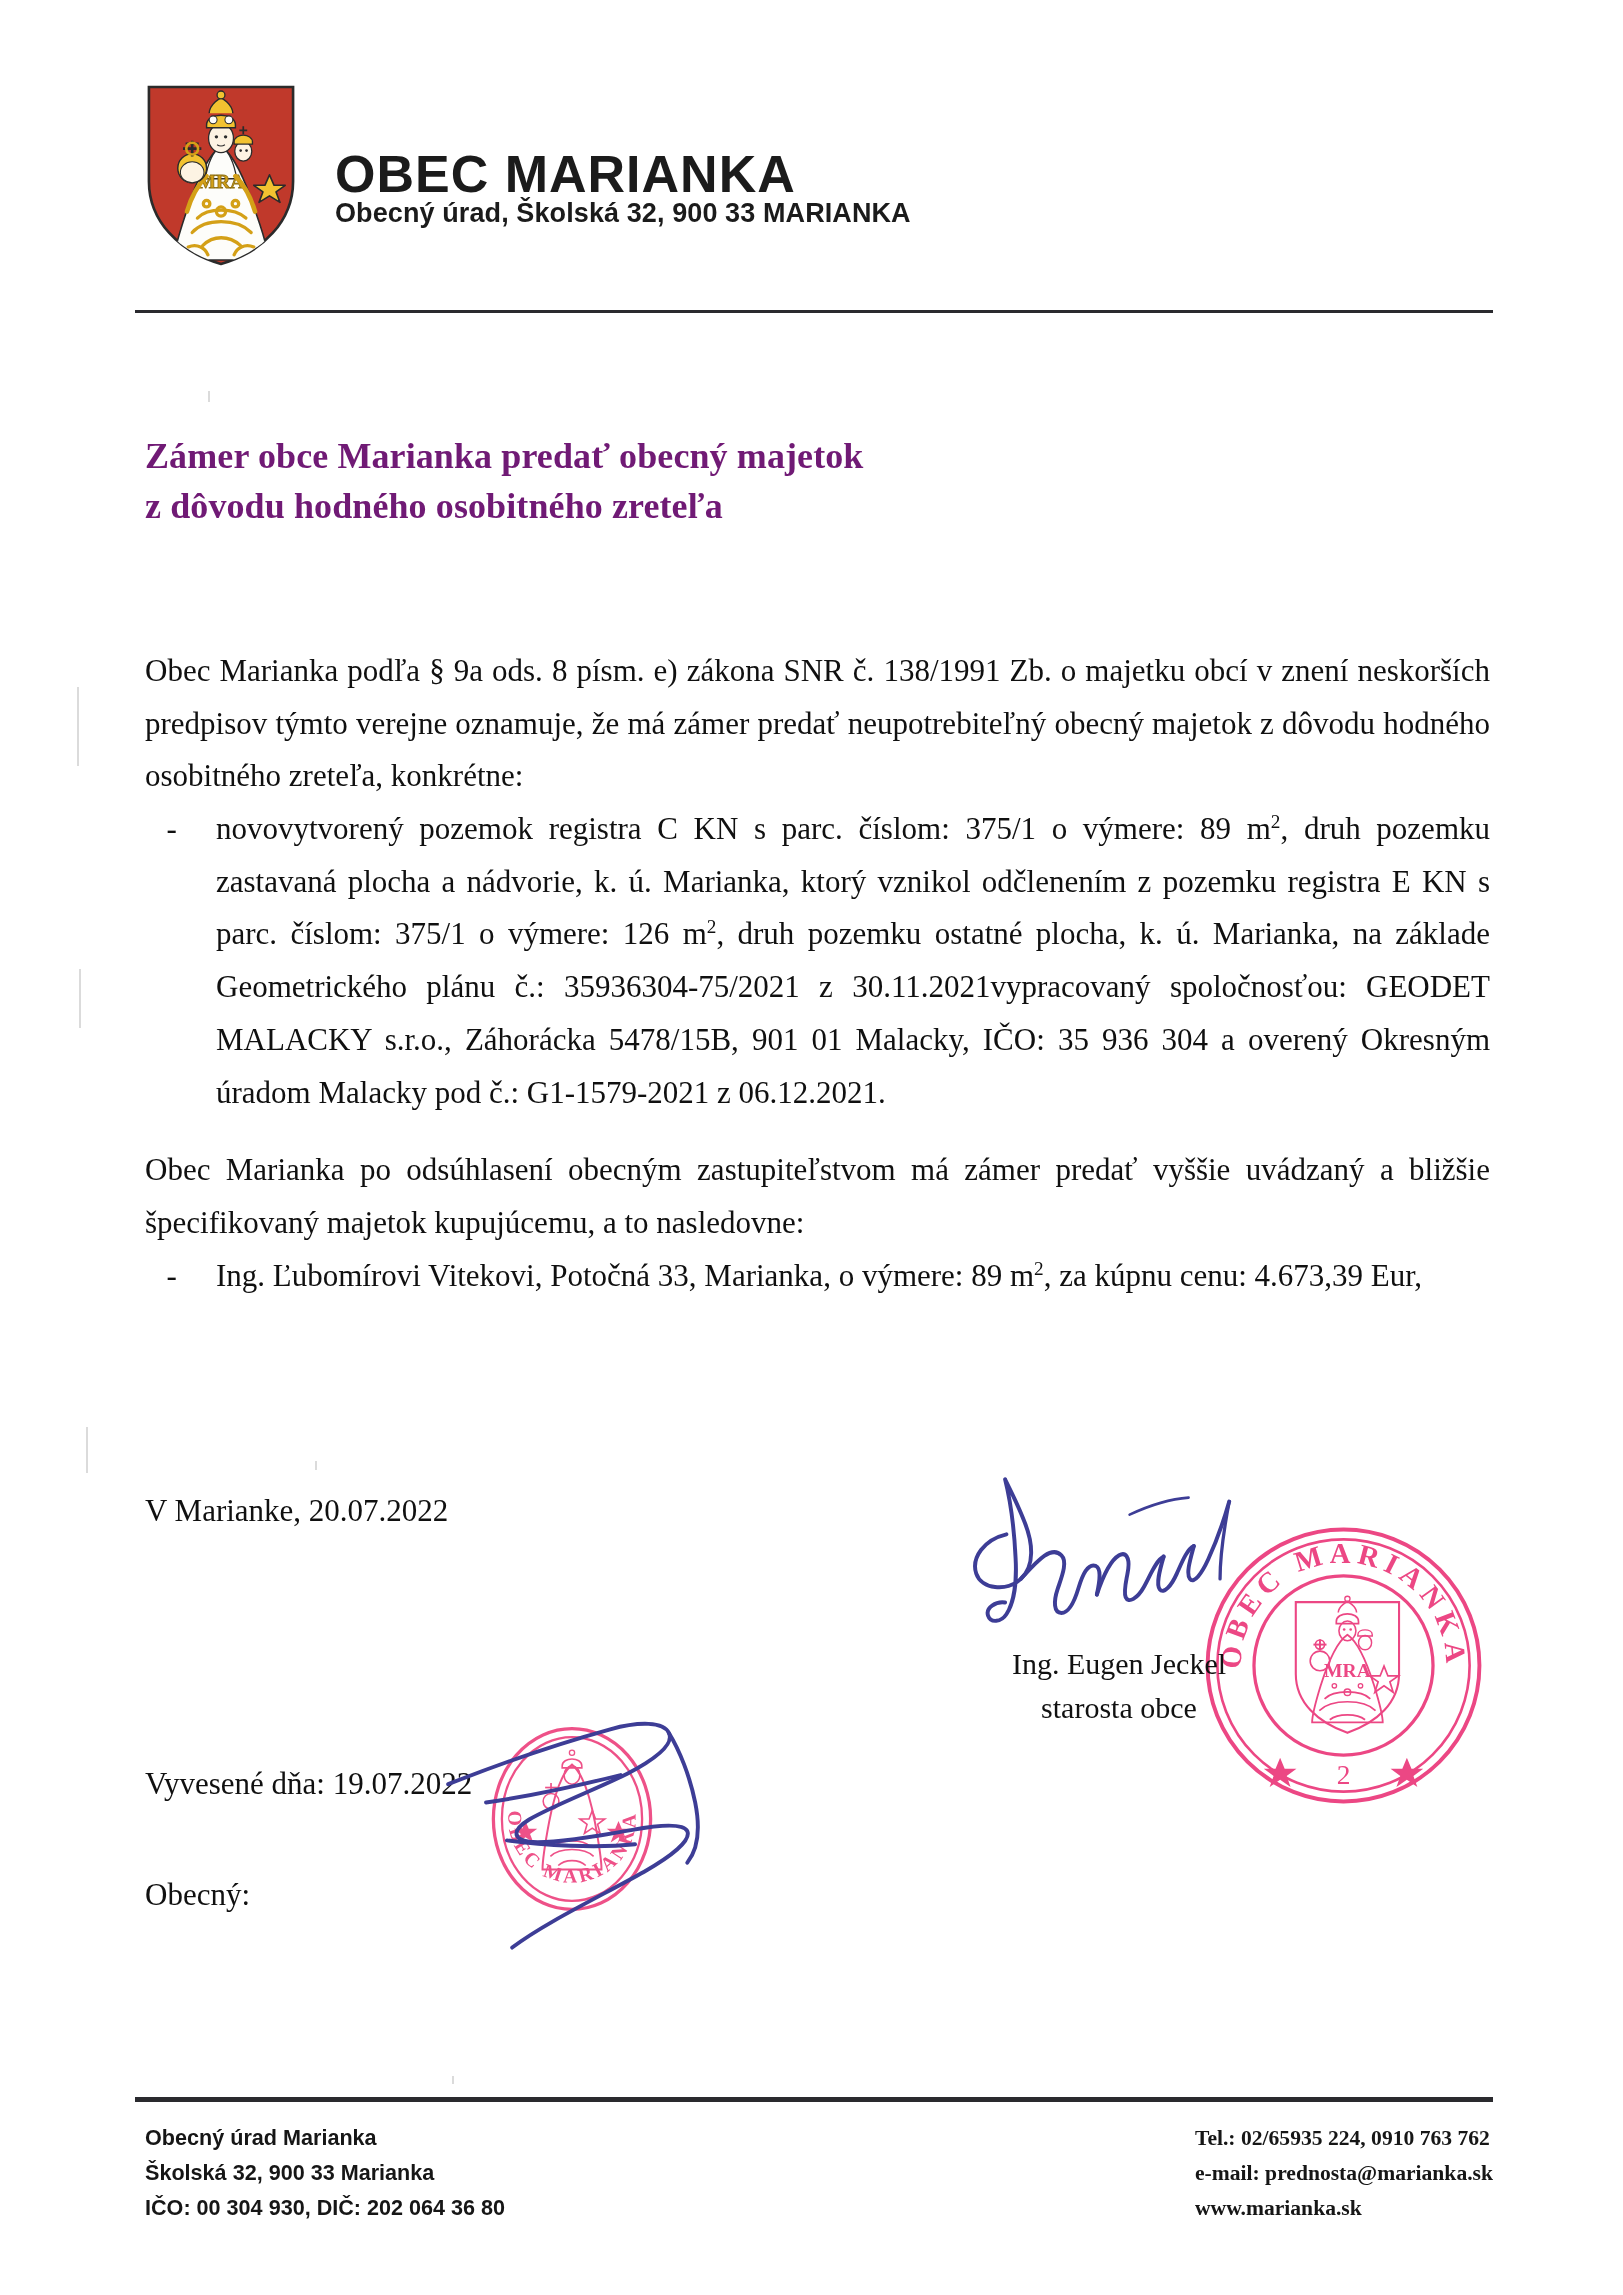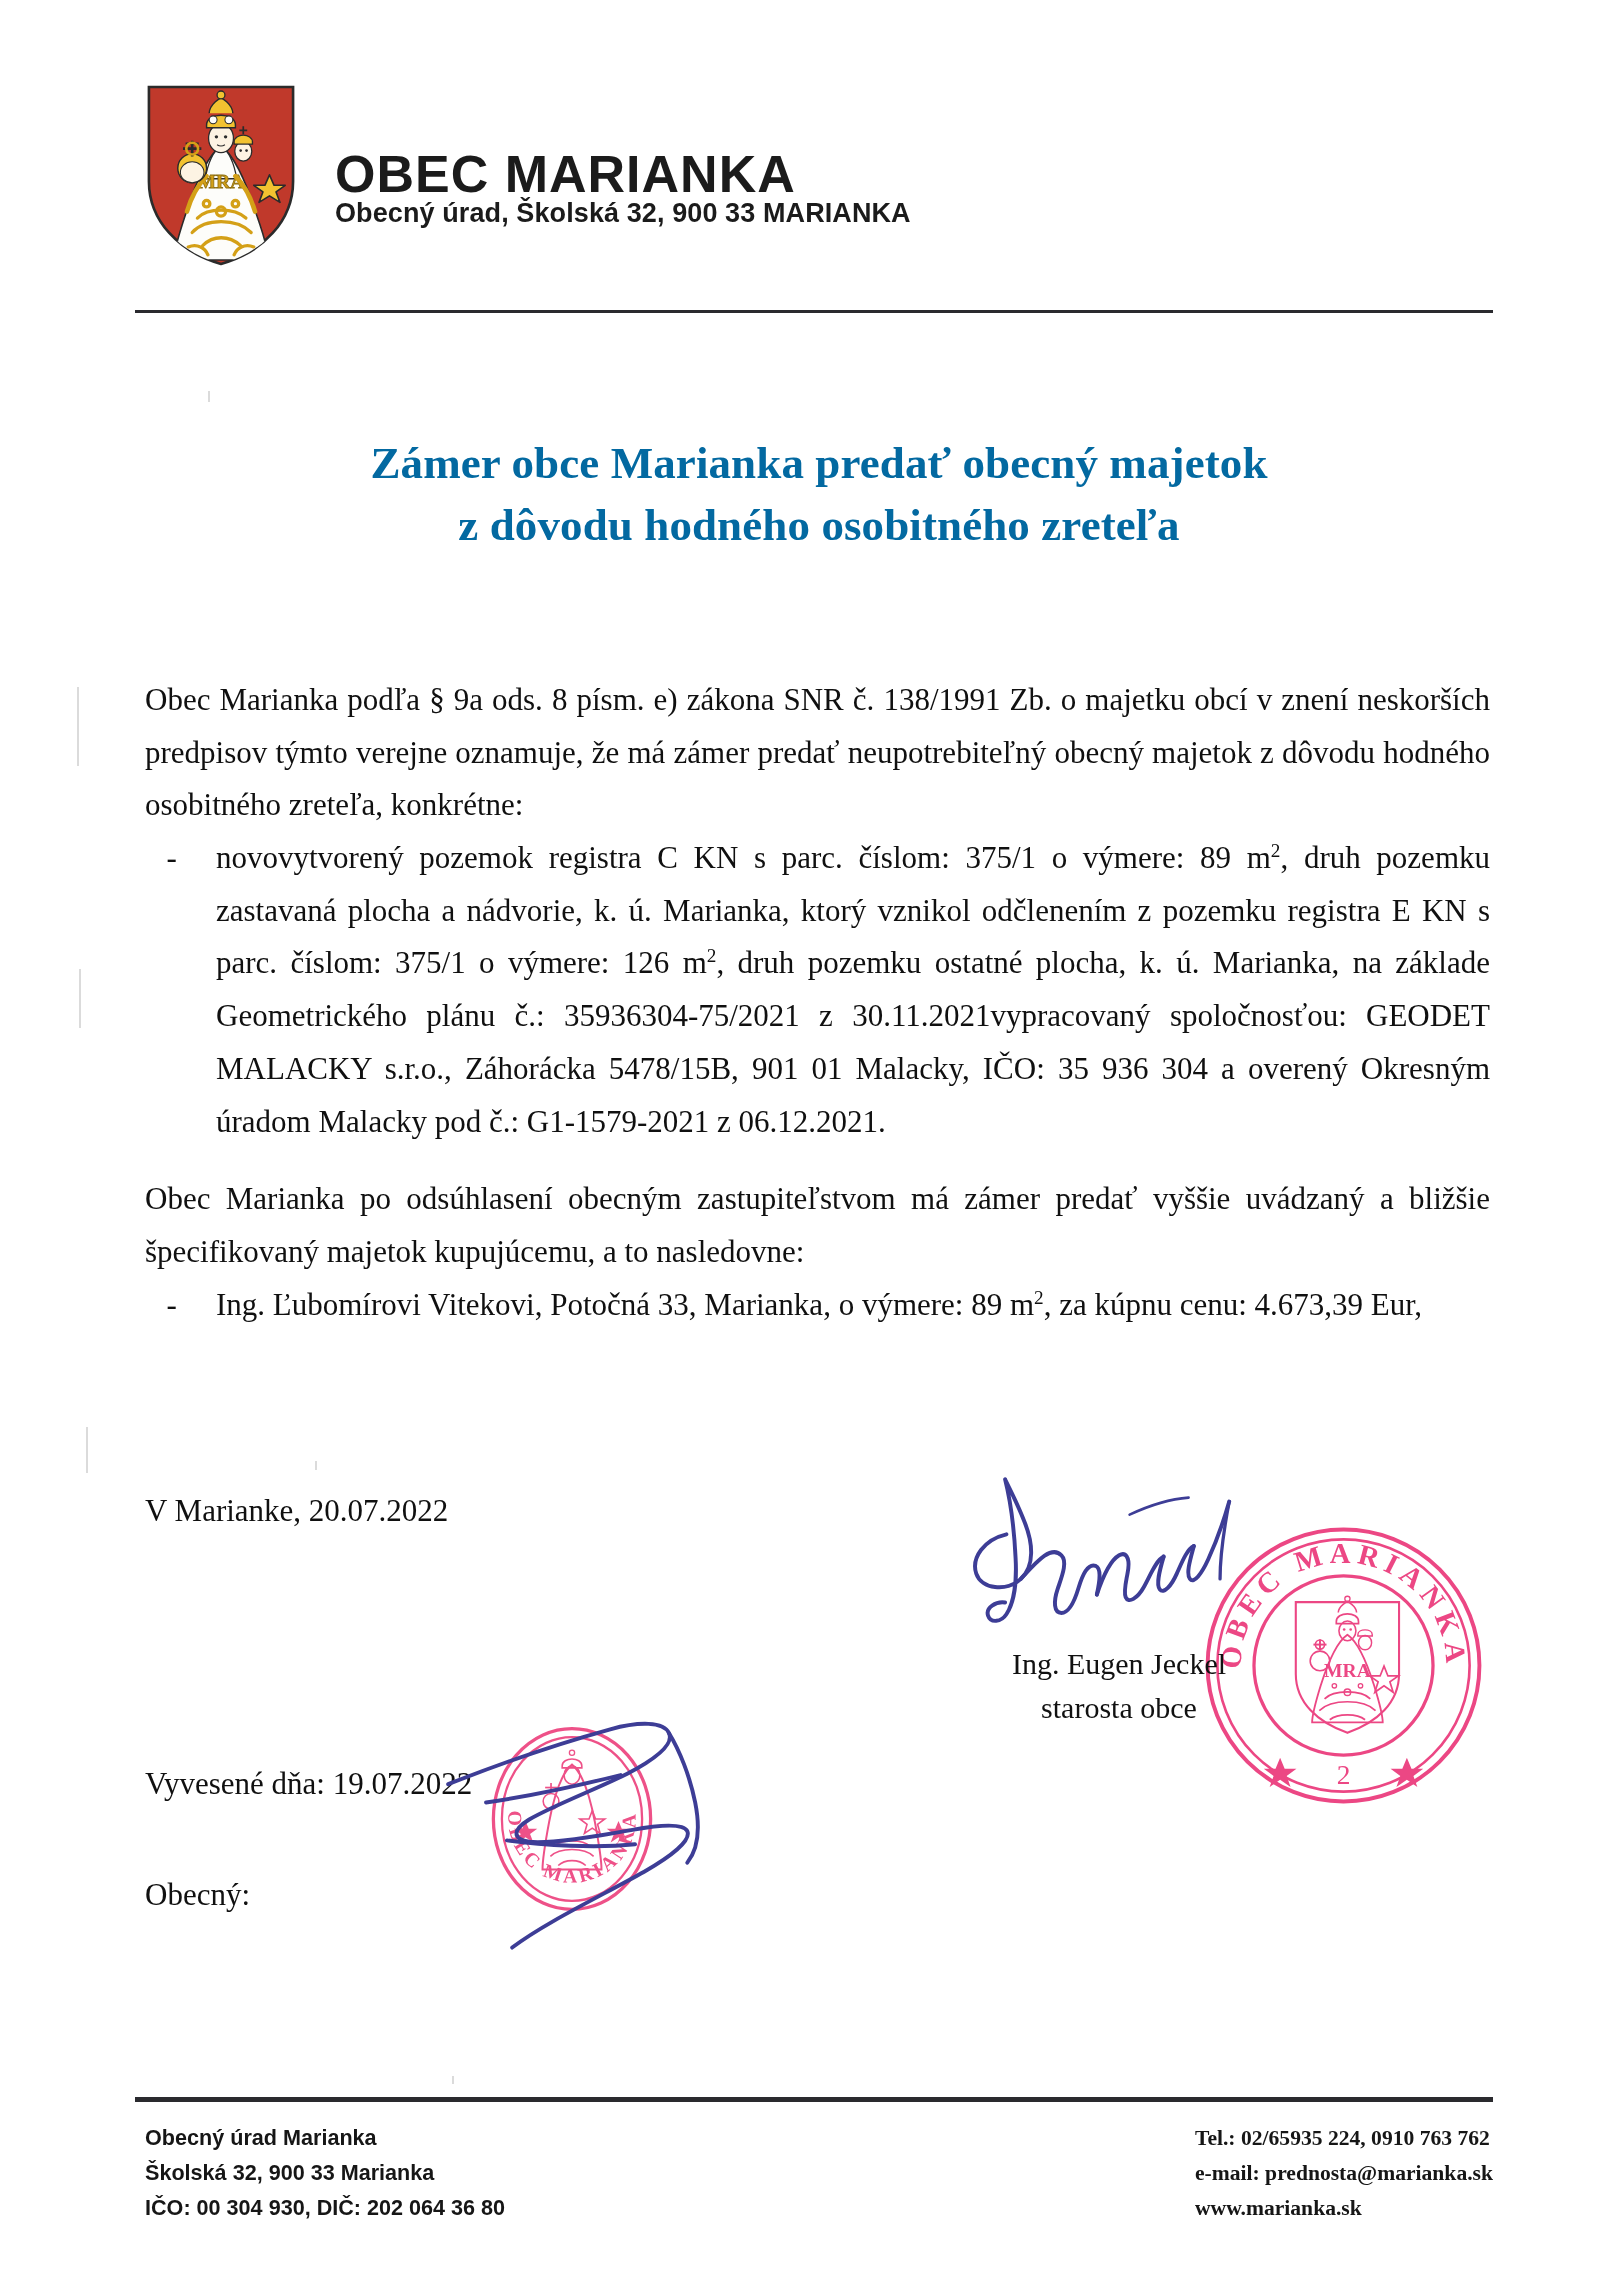--- a/index.html
+++ b/index.html
@@ -83,39 +83,37 @@
     height: 4.6px;
     background: #2a2a2e;
   }
 
   
   .doc-title {
     position: absolute;
     left: 145px;
     top: 432px;
     width: 1348px;
-    text-align: center;
     font-weight: 700;
-    font-size: 45px;
+    font-size: 36px;
     line-height: 1.38;
     letter-spacing: 0.1px;
-    color: #0369a1;
+    color: #701a75;
   }
   .doc-title .l2 { display: block; }
 
   
   .body-block {
     position: absolute;
     left: 145px;
     top: 645px;
     width: 1345px;
     font-size: 31px;
     line-height: 1.70;
     color: #101010;
-    margin-top: 29px;
   }
   .para {
     text-align: justify;
     text-justify: inter-word;
     margin: 0;
   }
 
   .gap-lg { height: 25px; }
 
   ul.bullets {

